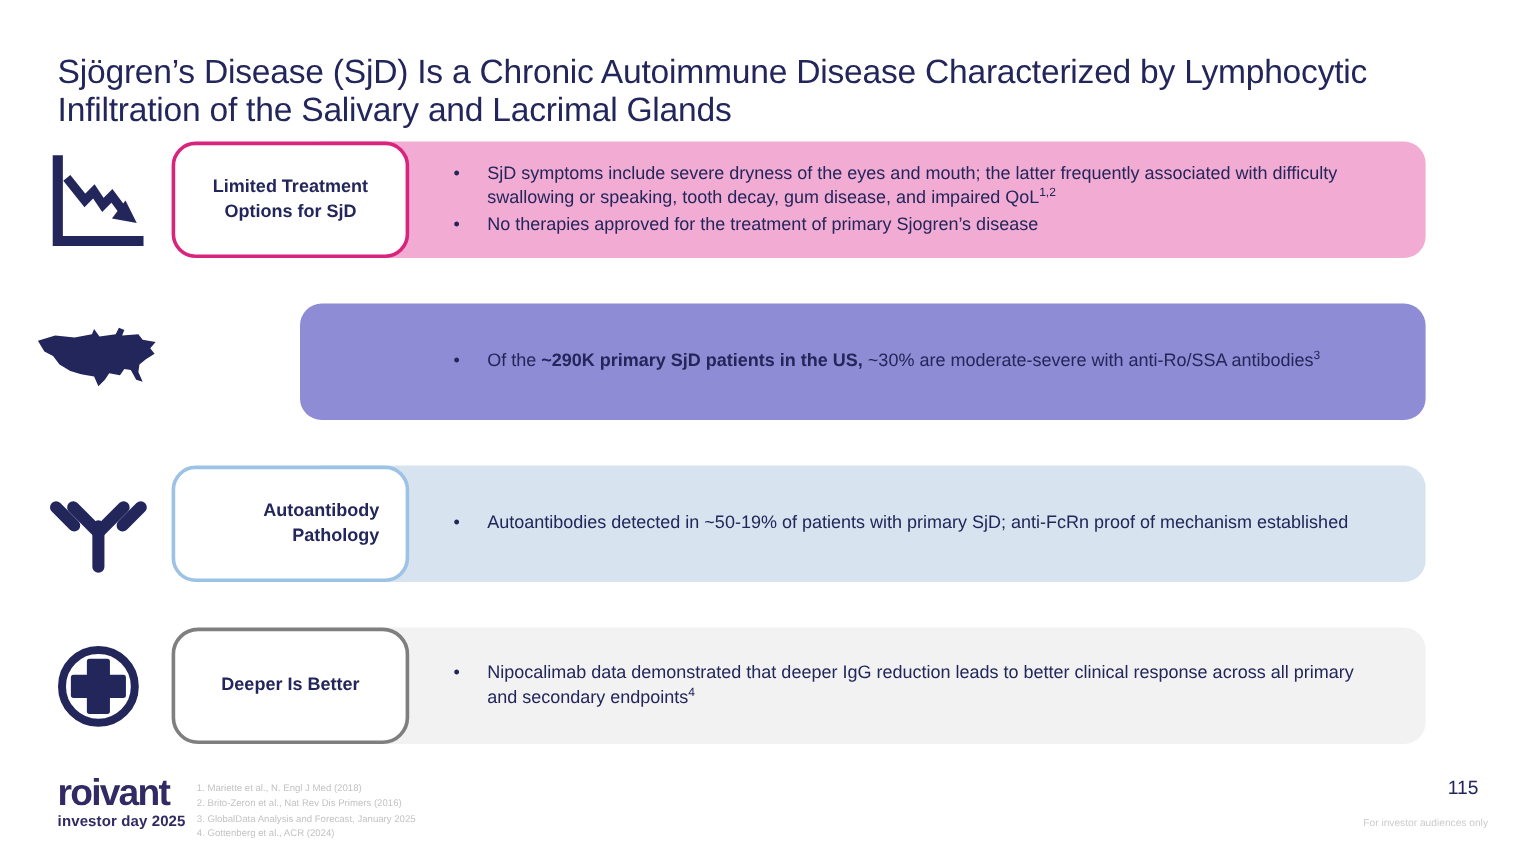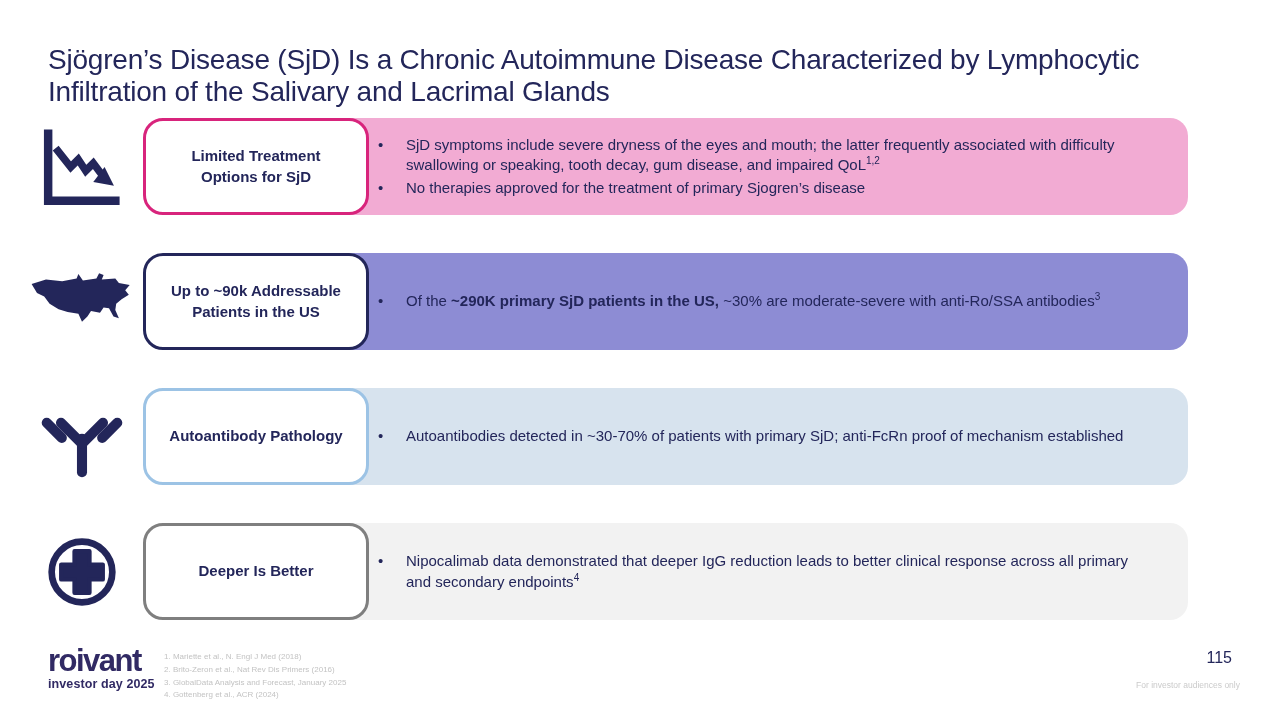--- a/index.html
+++ b/index.html
@@ -20,21 +20,21 @@
   .row { position:relative; height:97px; margin-bottom:38px; }
   .row-bar {
     position:absolute; left:250px; right:0; top:0; bottom:0;
     border-radius:18px; z-index:1;
   }
   .row-icon {
     position:absolute; left:24px; top:0; height:100%; width:116px;
     display:flex; align-items:center; justify-content:center; z-index:1;
   }
   .row-box {
-    position:absolute; left:143px; top:0; height:100%; width:226px;
+    position:absolute; left:143px; top:0; height:100%; width:198px;
     background:#ffffff; border:3.5px solid #000; border-radius:20px;
     display:flex; align-items:center; justify-content:center;
     text-align:center; font-weight:bold; font-size:15px; line-height:1.35;
     color:#23265a; z-index:2; padding:0 22px;
   }
   .row-bullets {
     position:absolute; left:378px; top:0; bottom:0; width:772px;
     display:flex; flex-direction:column; justify-content:center;
     gap:3px; z-index:2;
   }
@@ -93,23 +93,20 @@
       </div>
   </div>
 
   <div class="row">
     <div class="row-bar" style="background: rgb(141, 140, 212);"></div>
     <div class="row-icon">
       <svg width="108" height="66" viewBox="0 0 120 70">
         <path d="M4,15 L20,10 L38,12 L54,9 L56,4 L61,11 L76,9 L79,3 L84,5 L82,10 L97,9 L101,14 L113,16 L108,22 L112,27 L104,32 L98,37 L97,44 L101,53 L95,51 L90,42 L84,41 L80,47 L70,45 L66,51 L60,57 L56,48 L44,46 L34,43 L24,37 L18,29 L10,25 L7,20 Z" fill="#23265a"></path>
       </svg>
     </div>
-    <div class="row-box" style="border-color: rgb(35, 38, 90);">
-      <span>Up to ~90k Addressable Patients in the US</span>
-    </div>
     <div class="row-bullets">
         <div class="bullet">
           <span class="bullet-marker">•</span>
           <span class="bullet-text"><span>Of the </span><b>~290K primary SjD patients in the US,</b><span> ~30% are moderate-severe with anti-Ro/SSA antibodies</span><sup>3</sup></span>
         </div>
       </div>
   </div>
 
   <div class="row">
     <div class="row-icon">
@@ -123,34 +120,34 @@
         </g>
       </svg>
     </div>
     <div class="row-bar" style="background: rgb(215, 227, 238);"></div>
     <div class="row-box" style="border-color: rgb(156, 195, 229); text-align: right;">
       <span>Autoantibody Pathology</span>
     </div>
     <div class="row-bullets">
         <div class="bullet">
           <span class="bullet-marker">•</span>
-          <span class="bullet-text"><span>Autoantibodies detected in ~30-70% of patients with primary SjD; anti-FcRn proof of mechanism established</span></span>
+          <span class="bullet-text"><span>Autoantibodies detected in ~50-19% of patients with primary SjD; anti-FcRn proof of mechanism established</span></span>
         </div>
       </div>
   </div>
 
   <div class="row">
     <div class="row-bar" style="background: rgb(242, 242, 242);"></div>
     <div class="row-icon">
       <svg width="74" height="74" viewBox="0 0 100 100">
         <circle cx="50" cy="50" r="41" fill="none" stroke="#23265a" stroke-width="9"></circle>
         <path d="M40 22 H60 V40 H78 V60 H60 V78 H40 V60 H22 V40 H40 Z" fill="#23265a" stroke="#23265a" stroke-width="6" stroke-linejoin="round"></path>
       </svg>
     </div>
-    <div class="row-box" style="border-color: rgb(127, 127, 127);">
+    <div class="row-box" style="border-color: rgb(127, 127, 127); border-radius: 22px;">
       <span>Deeper Is Better</span>
     </div>
     <div class="row-bullets">
         <div class="bullet">
           <span class="bullet-marker">•</span>
           <span class="bullet-text"><span>Nipocalimab data demonstrated that deeper IgG reduction leads to better clinical response across all primary and secondary endpoints</span><sup>4</sup></span>
         </div>
       </div>
   </div>
 

